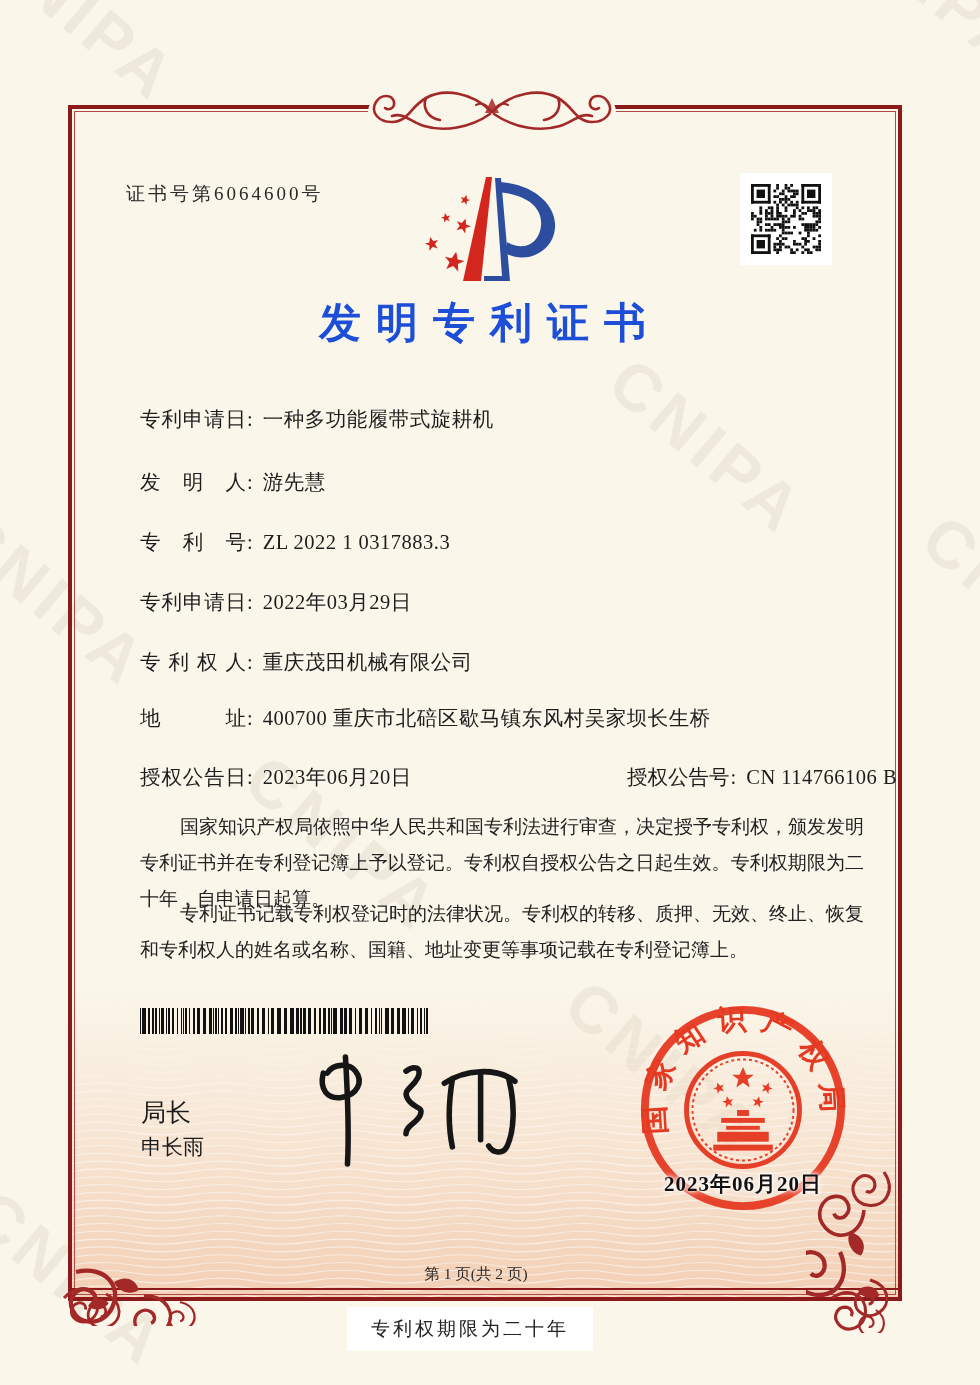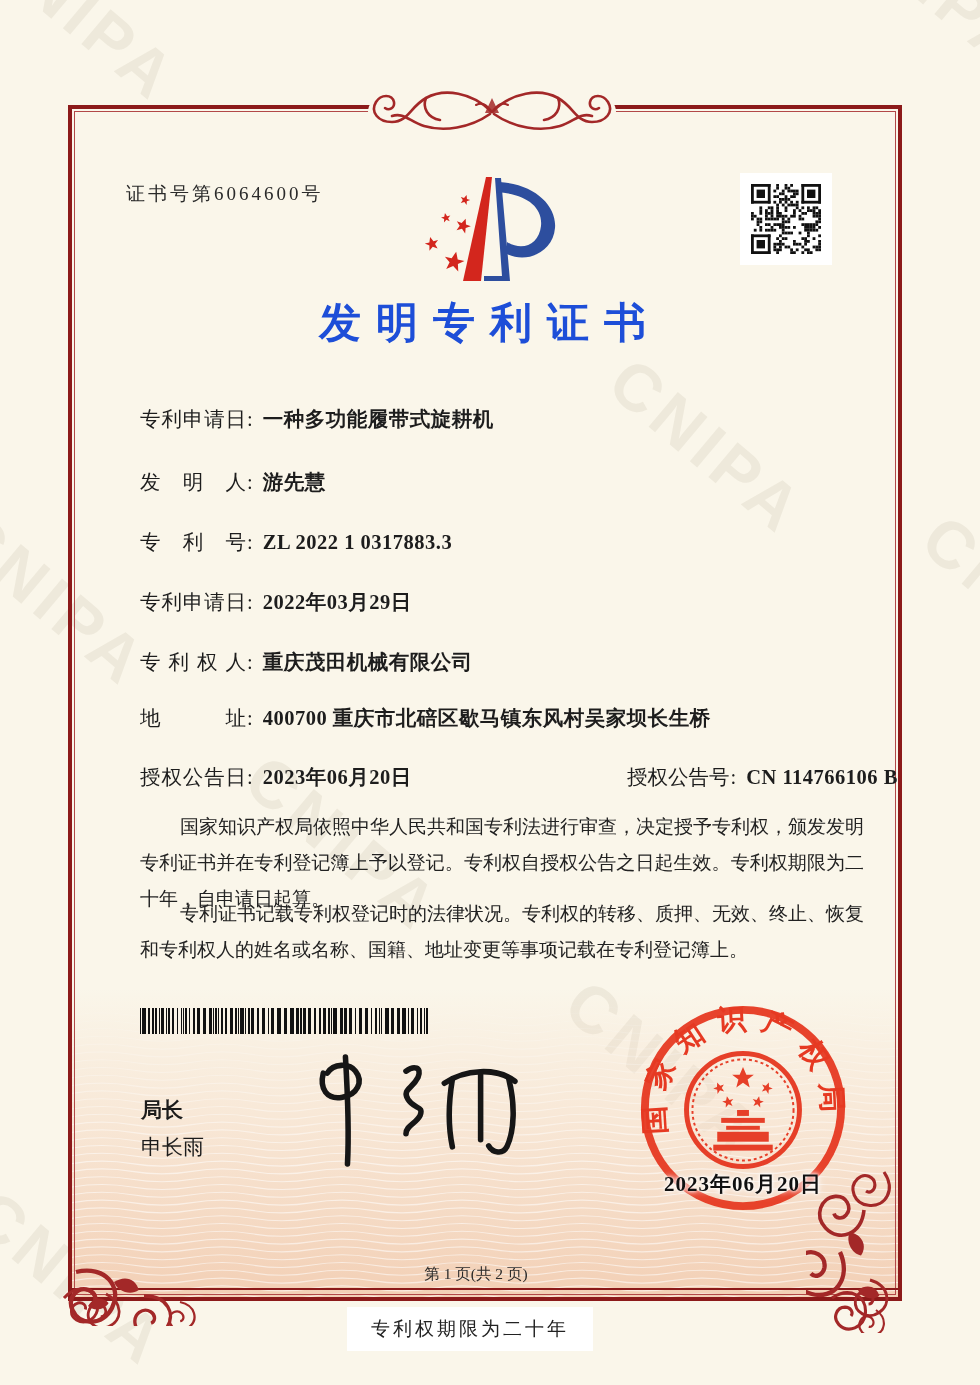--- a/index.html
+++ b/index.html
@@ -26,30 +26,30 @@
   .certno{position:absolute;left:126px;top:181px;font-size:19px;letter-spacing:3px;color:#2a2a2a;z-index:4;}
   .logo{position:absolute;left:415px;top:168px;width:150px;height:122px;z-index:4;}
   .qr{position:absolute;left:740px;top:173px;width:92px;height:92px;background:#fff;z-index:4;}
   .qr svg{position:absolute;left:11px;top:11px;}
   .title{position:absolute;left:0;top:295px;width:980px;text-align:center;font-size:42px;
          font-weight:bold;letter-spacing:15px;color:#1d4ed8;z-index:4;}
   
   .frow{position:absolute;left:140px;font-size:20.5px;white-space:nowrap;z-index:4;color:#1d1d1d;}
   .flabel{display:inline-block;width:106px;text-align:justify;text-align-last:justify;vertical-align:baseline;}
   .fcolon{display:inline-block;margin:0 10px 0 1px;}
-  .fvalue{letter-spacing:0.5px;font-weight:bold;}
+  .fvalue{letter-spacing:0.5px;}
   .f2{position:absolute;left:487px;top:0;white-space:nowrap;}
   
   .para{position:absolute;left:140px;width:724px;font-size:19px;line-height:36px;
         text-align:justify;text-indent:2.1em;z-index:4;color:#222;}
   
   .barcode{position:absolute;left:140px;top:1008px;width:292px;height:26px;z-index:4;}
   
   .sig-title{position:absolute;left:141px;top:1096px;font-family:"Liberation Sans","DejaVu Sans",sans-serif;
-             font-size:21px;font-weight:700;z-index:4;}
+             font-size:25px;font-weight:400;z-index:4;}
   .sig-name{position:absolute;left:141px;top:1133px;font-family:Liberation Mono, monospace;
             font-size:21px;font-weight:500;z-index:4;}
   .signature{position:absolute;left:293px;top:1050px;width:232px;height:118px;z-index:4;}
   
   .seal{position:absolute;left:634px;top:999px;width:218px;height:218px;z-index:5;}
   .seal-date{position:absolute;left:634px;top:1170px;width:218px;text-align:center;z-index:6;
              font-size:21px;font-weight:bold;color:#101010;letter-spacing:1px;
              text-shadow:0 0 3px #fff,0 0 5px #fff,0 0 8px #fff;}
   
   .pageno{position:absolute;left:0;top:1264px;width:952px;text-align:center;font-size:15.5px;color:#2a2a2a;z-index:4;}

